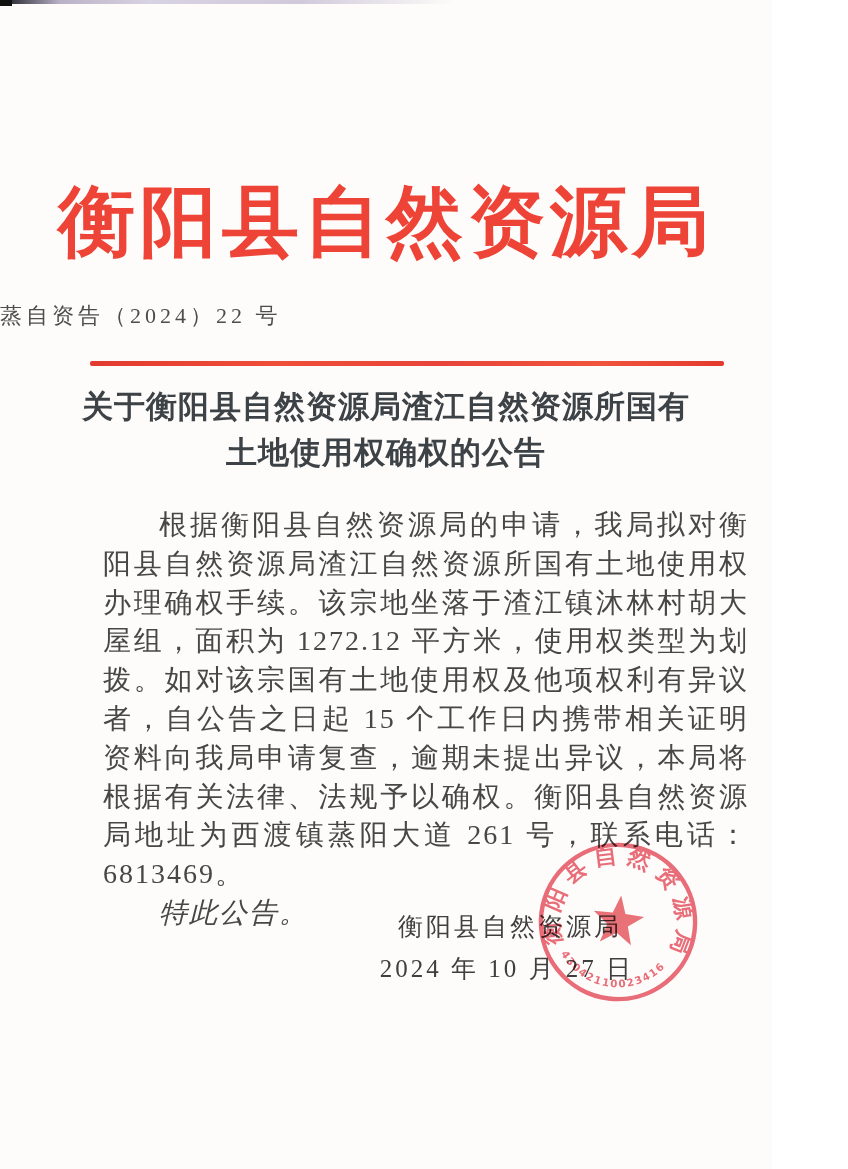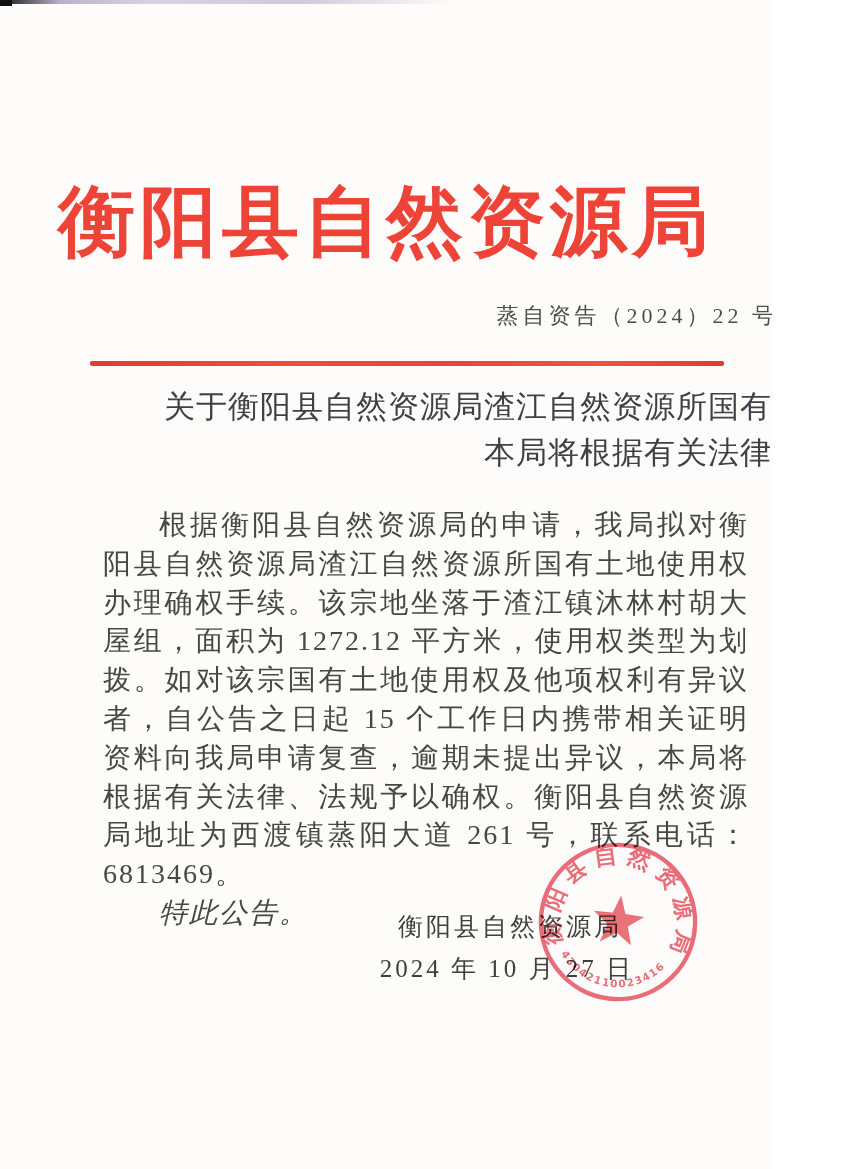--- a/index.html
+++ b/index.html
@@ -31,40 +31,39 @@
     position: absolute; top: 172px; left: 0; width: 100%;
     text-align: center;
     font-size: 77px; line-height: 100px; font-weight: bold;
     letter-spacing: 5px;
     color: #ee4337;
     font-family: "Liberation Serif", "DejaVu Serif", serif;
   }
 
   .doc-number {
     position: absolute; top: 300px; left: 0; width: 100%;
-    text-align: right;
+    text-align: left;
     font-size: 22px; line-height: 32px;
     letter-spacing: 4px;
     color: #4d4d4d;
-    margin-left: 6px;
   }
 
   .red-rule {
     position: absolute; top: 361px; left: 90px;
     width: 634px; height: 5px;
     background: linear-gradient(90deg, #e23a30 0%, #ef4e38 30%,
                 #e8443a 55%, #f0543c 80%, #e4392e 100%);
     border-radius: 2px;
   }
 
   .notice-title {
     position: absolute; top: 384px; left: 0; width: 100%;
-    text-align: right;
+    text-align: center;
     font-family: "Liberation Sans", "DejaVu Sans", sans-serif;
-    font-weight: normal;
+    font-weight: bold;
     font-size: 31px; line-height: 46px;
     letter-spacing: 1px;
     color: #3d4247;
   }
 
   .body-text {
     position: absolute; top: 506px; left: 103px; width: 646px;
     font-size: 28px; line-height: 38.8px;
     letter-spacing: 2px;
     text-align: justify;
@@ -117,21 +116,21 @@
   <div class="scan-corner"></div>
 
   <div class="agency-header">衡阳县自然资源局</div>
 
   <div class="doc-number">蒸自资告（2024）22 号</div>
 
   <div class="red-rule"></div>
 
   <div class="notice-title">
     <div>关于衡阳县自然资源局渣江自然资源所国有</div>
-    <div>本局将根据有关法律</div>
+    <div>土地使用权确权的公告</div>
   </div>
 
   <div class="body-text">
     <p>根据衡阳县自然资源局的申请，我局拟对衡阳县自然资源局渣江自然资源所国有土地使用权办理确权手续。该宗地坐落于渣江镇沐林村胡大屋组，面积为 1272.12 平方米，使用权类型为划拨。如对该宗国有土地使用权及他项权利有异议者，自公告之日起 15 个工作日内携带相关证明资料向我局申请复查，逾期未提出异议，本局将根据有关法律、法规予以确权。衡阳县自然资源局地址为西渡镇蒸阳大道 261 号，联系电话：6813469。</p>
     <p class="closing">特此公告。</p>
   </div>
 
   <div class="signature-block">
     <div class="signature-agency">衡阳县自然资源局</div>
     <div class="signature-date">2024 年 10 月 27 日</div>

